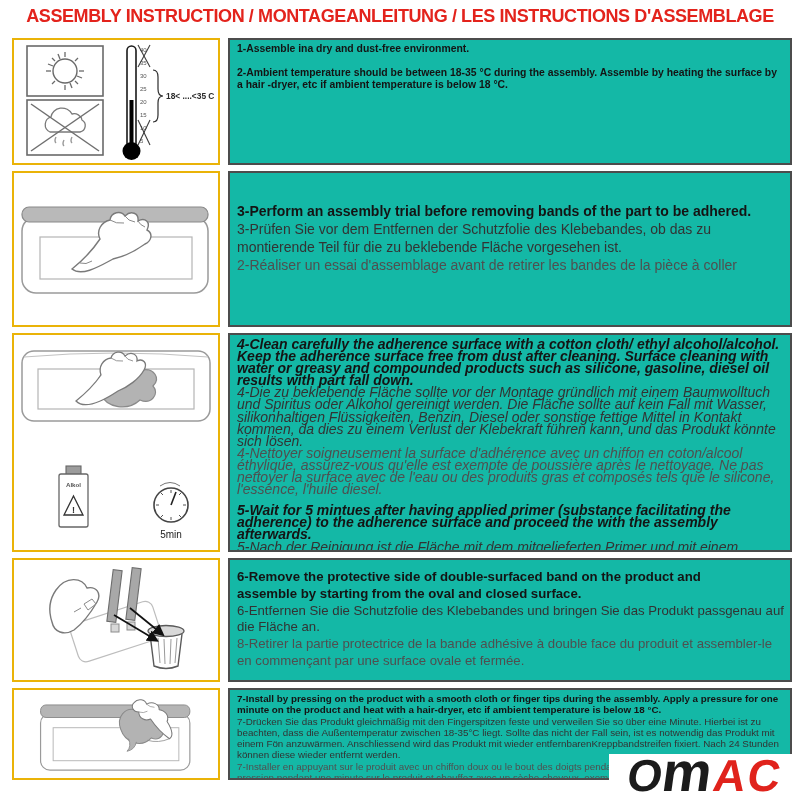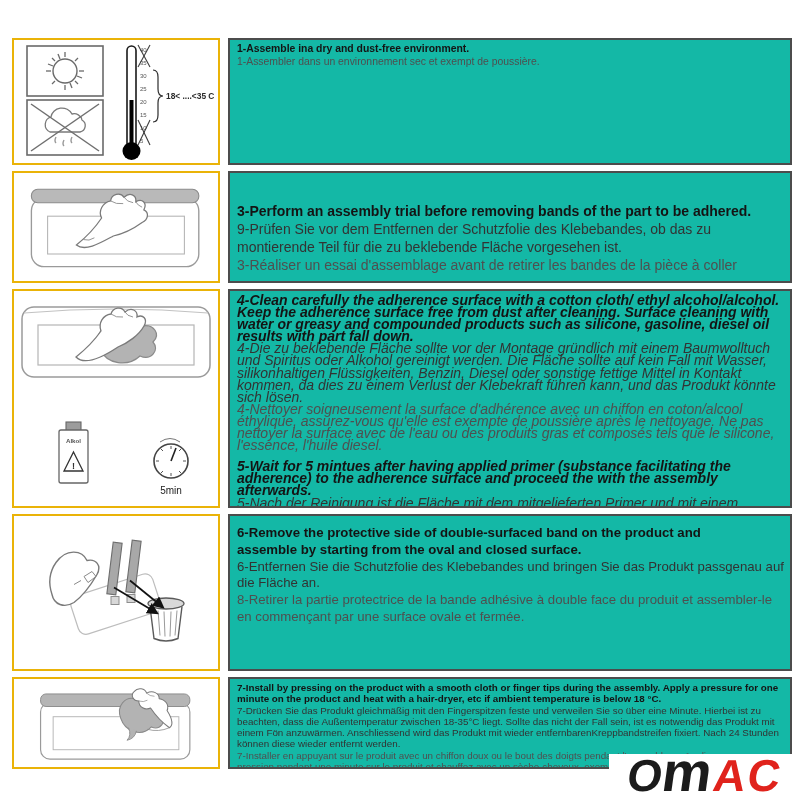--- a/index.html
+++ b/index.html
@@ -4,21 +4,21 @@
 <style>
   html,body{margin:0;padding:0;background:#fff;}
   body{width:800px;height:800px;font-family:"Liberation Sans",sans-serif;position:relative;overflow:hidden;}
   .page{position:absolute;inset:0;background:#fff;}
   .header{position:absolute;top:6px;left:0;width:100%;text-align:center;
           font-size:18px;font-weight:800;letter-spacing:-0.4px;color:#e3231c;white-space:nowrap;}
   .table{position:absolute;top:38px;left:12px;width:780px;display:flex;flex-direction:column;gap:6px;}
   .row{display:flex;gap:8px;}
   .cell-left{width:208px;min-width:208px;border:2px solid #eab308;background:#fff;box-sizing:border-box;overflow:hidden;}
   .cell-right{flex:1;border:2px solid #4c4c4c;background:#14b8a6;box-sizing:border-box;padding:3px 6px 2px 7px;overflow:hidden;}
-  .r1{height:127px;} .r2{height:112px;} .r3{height:219px;} .r4{height:157px;} .r5{height:92px;}
+  .r1{height:127px;} .r2{height:156px;} .r3{height:219px;} .r4{height:124px;} .r5{height:92px;}
   .small{font-size:10.4px;line-height:12.5px;}
   .tiny{font-size:14px;line-height:12.1px;font-style:italic;}
   .xtiny{font-size:9.8px;line-height:11.3px;}
   .big{font-size:14px;line-height:18px;}
   .mid{font-size:13.2px;line-height:16.8px;}
   .en{font-weight:bold;color:#141414;}
   .de{color:#333;}
   .fr{color:#4f4f4f;}
   .step-gap{height:11px;}
   .gap-sm{height:9px;}
@@ -27,20 +27,21 @@
   .logo-wrap{position:absolute;right:5px;bottom:2px;width:186px;height:44px;background:#fff;
              display:flex;align-items:center;justify-content:flex-end;}
   svg{display:block;}
   .illus{width:100%;height:100%;}
 </style>
 </head>
 <body>
 
 <div class="page">
 
+  <div class="header">ASSEMBLY INSTRUCTION / MONTAGEANLEITUNG / LES INSTRUCTIONS D'ASSEMBLAGE</div>
 
   <div class="table">
 
     <div class="row r1">
       <div class="cell-left">
         <svg class="illus" viewBox="0 0 204 123">
 
           <g>
             <rect x="13" y="6" width="76" height="50" fill="#fff" stroke="#6a6a6a" stroke-width="1.6"></rect>
             <circle cx="51" cy="31" r="12" fill="none" stroke="#6a6a6a" stroke-width="1.4"></circle>
@@ -94,44 +95,44 @@
               <line x1="124" y1="80" x2="136" y2="105"></line>
                 <line x1="136" y1="80" x2="124" y2="105"></line>
             </g>
             <path d="M139,30 q5,0 5,7 l0,12 q0,7 5,7 q-5,0 -5,7 l0,12 q0,7 -5,7" fill="none" stroke="#2c2c2c" stroke-width="1.2"></path>
             <text x="152" y="59" font-family="Liberation Sans, sans-serif" font-size="8.4" font-weight="bold" fill="#2b2b2b">18&lt; ....&lt;35 C</text>
           </g>
         </svg>
       </div>
       <div class="cell-right small">
         <div class="en">1-Assemble ina dry and dust-free environment.</div>
-        <div class="fr">1-Assembler dans un environnement sec et exempt de poussière.</div>
         <div class="step-gap"></div>
+        <div class="en">2-Ambient temperature should be between 18-35 °C  during the assembly. Assemble by heating the surface by a hair -dryer, etc if ambient temperature is below 18 °C.</div>
       </div>
     </div>
 
     <div class="row r2">
       <div class="cell-left">
         <svg class="illus" viewBox="0 0 204 120">
           <g>
             <rect x="8" y="28" width="186" height="76" rx="14" fill="#fff" stroke="#9a9a9a" stroke-width="1.5"></rect>
             <rect x="26" y="48" width="152" height="42" fill="#fff" stroke="#b5b5b5" stroke-width="1.2"></rect>
             <rect x="8" y="18" width="186" height="15" rx="7" fill="#b9b9b9" stroke="#8a8a8a" stroke-width="1.2"></rect>
           </g>
           <g>
             <path d="M58,80 C68,72 78,62 86,50 C82,42 87,33 96,31 C97,23 107,21 111,27 C117,21 125,24 124,32 C131,28 137,33 133,41 C139,44 138,52 131,55 C120,63 108,68 99,70 C86,77 68,88 58,80 Z" fill="#fff" stroke="#7a7a7a" stroke-width="1.4"></path>
             <path d="M96,31 q6,4 14,3 M111,27 q3,5 10,6 M124,32 q2,4 7,6" fill="none" stroke="#8a8a8a" stroke-width="1"></path>
             <path d="M66,74 q6,2 12,-2" fill="none" stroke="#8a8a8a" stroke-width="1"></path>
           </g>
         </svg>
       </div>
       <div class="cell-right big pad-top-lg">
         <div class="en">3-Perform an assembly trial before removing bands of the part to be adhered.</div>
-        <div class="de" style="max-width:505px">9-Prüfen Sie vor dem Entfernen der Schutzfolie des Klebebandes, ob das zu montierende Teil für die zu beklebende Fläche vorgesehen ist.</div>
-        <div class="fr" style="max-width:520px">3-Réaliser un essai d'assemblage avant de retirer les bandes de la pièce à coller</div>
+        <div class="de" style="max-width:505px">3-Prüfen Sie vor dem Entfernen der Schutzfolie des Klebebandes, ob das zu montierende Teil für die zu beklebende Fläche vorgesehen ist.</div>
+        <div class="fr" style="max-width:520px">2-Réaliser un essai d'assemblage avant de retirer les bandes de la pièce à coller</div>
       </div>
     </div>
 
     <div class="row r3">
       <div class="cell-left">
         <svg class="illus" viewBox="0 0 204 215">
           <g>
             <rect x="8" y="16" width="188" height="70" rx="12" fill="#fff" stroke="#9a9a9a" stroke-width="1.5"></rect>
             <rect x="24" y="34" width="156" height="40" fill="#fff" stroke="#b5b5b5" stroke-width="1.2"></rect>
             <path d="M10,22 q92,-8 184,0" fill="none" stroke="#c2c2c2" stroke-width="1"></path>

